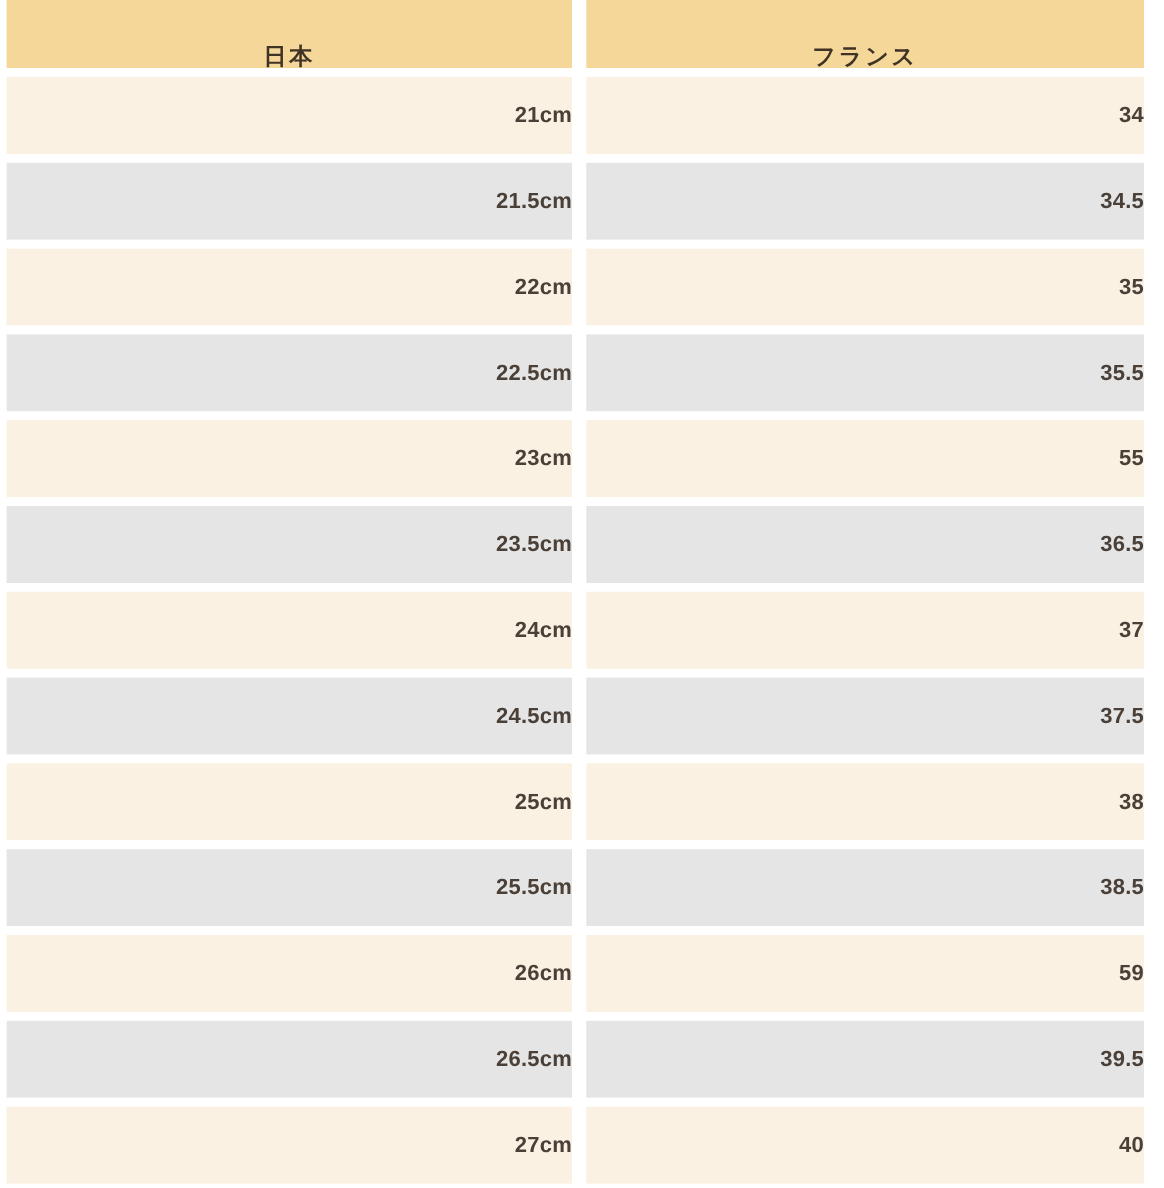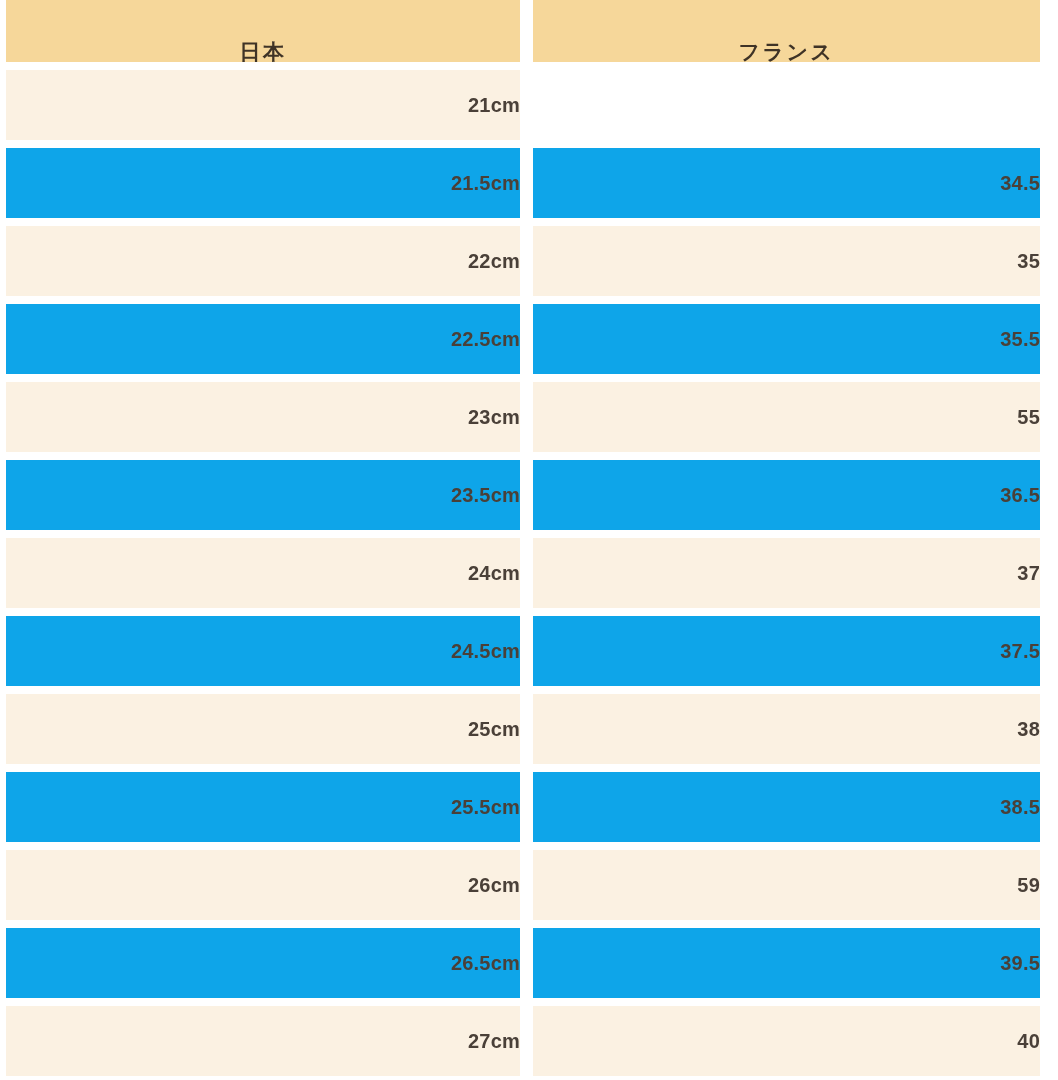--- a/index.html
+++ b/index.html
@@ -61,21 +61,21 @@
 
   .td {
     height: 70px;
     background: #fbf1e2;
     display: flex;
     align-items: center;
     justify-content: flex-end;
     box-sizing: border-box;
   }
   .td-alt {
-    background: #0ea5e9;
+    background: #e5e5e5;
   }
   .td-text {
     font-size: 20px;
     font-weight: 700;
     color: #4a4038;
     line-height: 1;
     white-space: nowrap;
     letter-spacing: 0.2px;
   }
 </style>
@@ -91,20 +91,23 @@
     <div class="gutter"></div>
     <div class="th">
       <span class="th-text">フランス</span>
     </div>
 
     <div class="row-gap"></div>
       <div class="td">
         <span class="td-text">21cm</span>
       </div>
       <div class="gutter"></div>
+      <div class="td">
+        <span class="td-text">34</span>
+      </div>
       <div class="row-gap"></div>
       <div class="td td-alt">
         <span class="td-text">21.5cm</span>
       </div>
       <div class="gutter"></div>
       <div class="td td-alt">
         <span class="td-text">34.5</span>
       </div>
       <div class="row-gap"></div>
       <div class="td">

